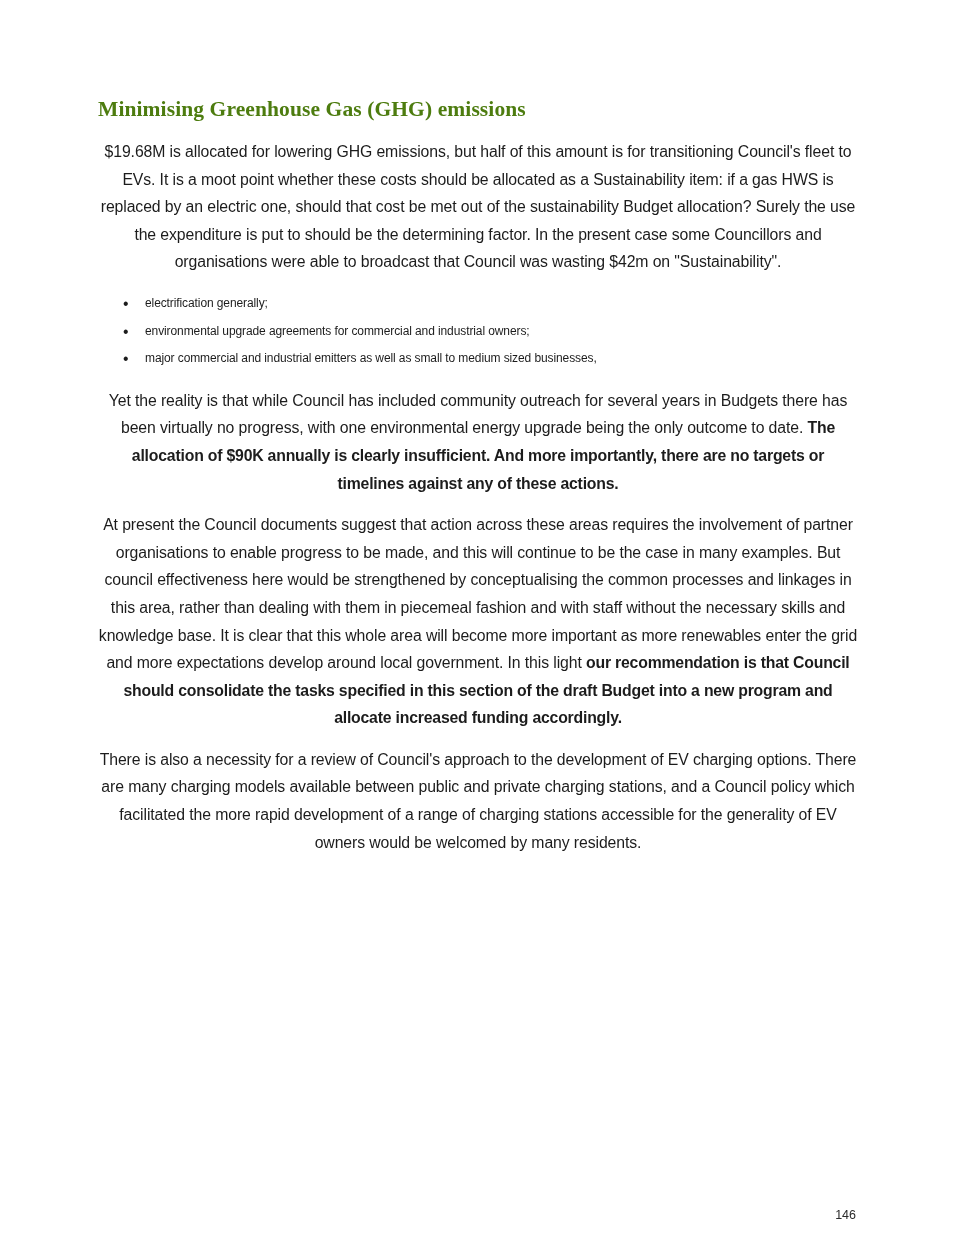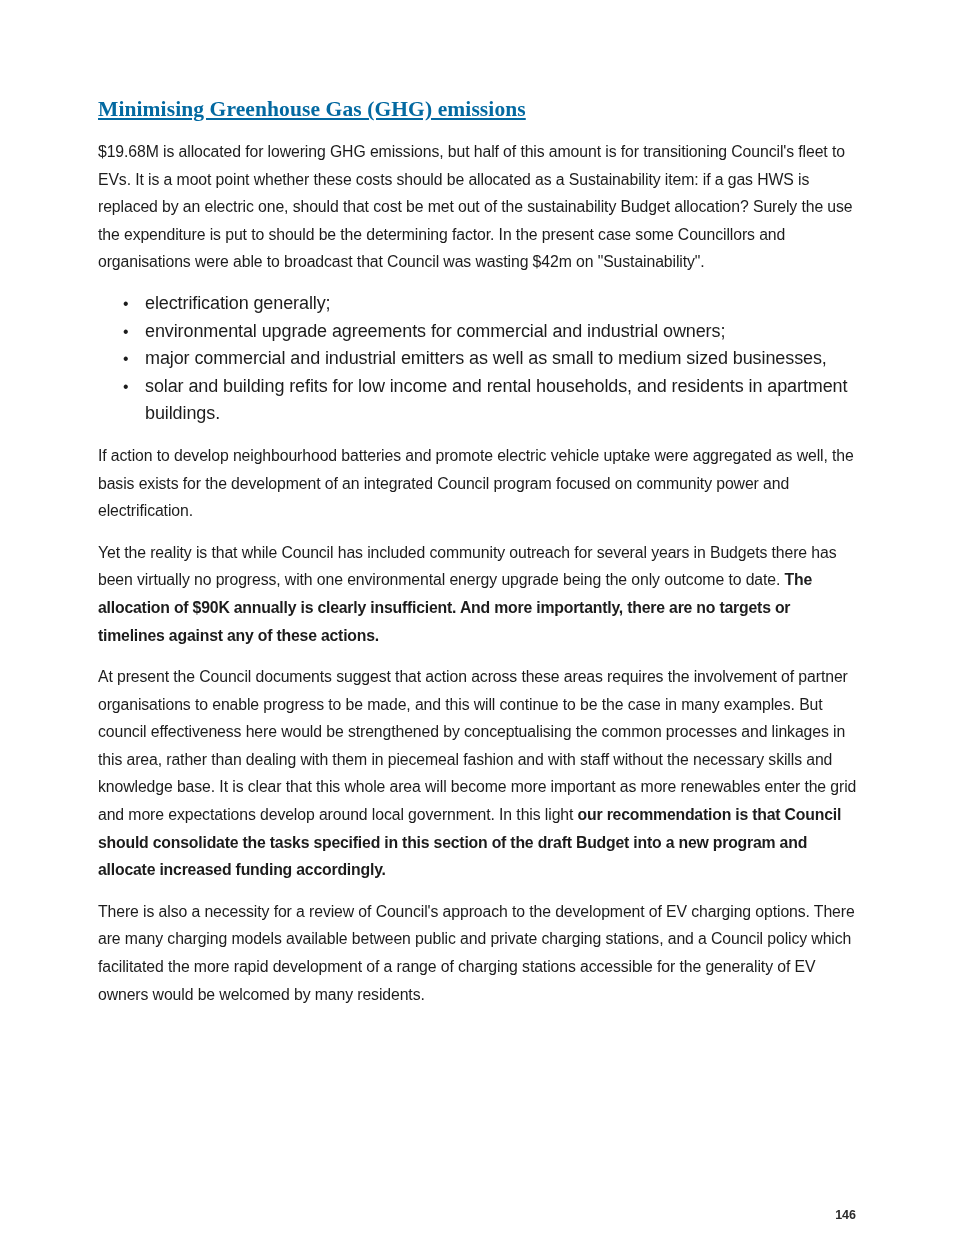--- a/index.html
+++ b/index.html
@@ -20,84 +20,80 @@
     position: absolute;
     top: 96px;
     left: 98px;
     width: 760px;
   }
   h1.doc-heading {
     font-family: "Liberation Serif", serif;
     font-weight: 700;
     font-size: 21.5px;
     line-height: 26px;
-    color: #0369a1;
+    color: #4d7c0f;
     margin: 0 0 16px 0;
     letter-spacing: 0.1px;
-    text-decoration: underline;
   }
   p.body-para {
     font-size: 15.8px;
     line-height: 27.6px;
     margin: 0 0 14px 0;
-    text-align: left;
+    text-align: center;
     letter-spacing: -0.1px;
   }
   p.body-para b {
     font-weight: 700;
     letter-spacing: -0.2px;
   }
   ul.doc-bullets {
     margin: 0 0 14px 0;
     padding: 0 0 0 47px;
     list-style: none;
   }
   ul.doc-bullets li {
     position: relative;
-    font-size: 18px;
+    font-size: 12px;
     line-height: 27.6px;
     letter-spacing: -0.1px;
   }
   ul.doc-bullets li::before {
     content: "\2022";
     position: absolute;
     left: -22px;
     top: 0;
     font-size: 15.8px;
     color: #1c1c1c;
   }
   .page-number {
     position: absolute;
     right: 100px;
     bottom: 26px;
     font-size: 12.5px;
     color: #2b2b2b;
     letter-spacing: 0;
-    font-weight: bold;
   }
 </style>
 </head>
 <body>
 
 <div class="page">
   <div class="content">
 
     <h1 class="doc-heading">Minimising Greenhouse Gas (GHG) emissions</h1>
 
     <p class="body-para">$19.68M is allocated for lowering GHG emissions, but half of this amount is for transitioning Council's fleet to EVs. It is a moot point whether these costs should be allocated as a Sustainability item: if a gas HWS is replaced by an electric one, should that cost be met out of the sustainability Budget allocation? Surely the use the expenditure is put to should be the determining factor. In the present case some Councillors and organisations were able to broadcast that Council was wasting $42m on "Sustainability".</p>
 
 
     <ul class="doc-bullets">
       <li>electrification generally;</li>
       <li>environmental upgrade agreements for commercial and industrial owners;</li>
       <li>major commercial and industrial emitters as well as small to medium sized businesses,</li>
-      <li>solar and building refits for low income and rental households, and residents in apartment buildings.</li>
     </ul>
 
-    <p class="body-para">If action to develop neighbourhood batteries and promote electric vehicle uptake were aggregated as well, the basis exists for the development of an integrated Council program focused on community power and electrification.</p>
 
     <p class="body-para"><span>Yet the reality is that while Council has included community outreach for several years in Budgets there has been virtually no progress, with one environmental energy upgrade being the only outcome to date. </span><b>The allocation of $90K annually is clearly insufficient. And more importantly, there are no targets or timelines against any of these actions.</b></p>
 
     <p class="body-para"><span>At present the Council documents suggest that action across these areas requires the involvement of partner organisations to enable progress to be made, and this will continue to be the case in many examples. But council effectiveness here would be strengthened by conceptualising the common processes and linkages in this area, rather than dealing with them in piecemeal fashion and with staff without the necessary skills and knowledge base. It is clear that this whole area will become more important as more renewables enter the grid and more expectations develop around local government. In this light </span><b>our recommendation is that Council should consolidate the tasks specified in this section of the draft Budget into a new program and allocate increased funding accordingly.</b></p>
 
     <p class="body-para">There is also a necessity for a review of Council's approach to the development of EV charging options. There are many charging models available between public and private charging stations, and a Council policy which facilitated the more rapid development of a range of charging stations accessible for the generality of EV owners would be welcomed by many residents.</p>
 
   </div>
 
   <div class="page-number">146</div>

